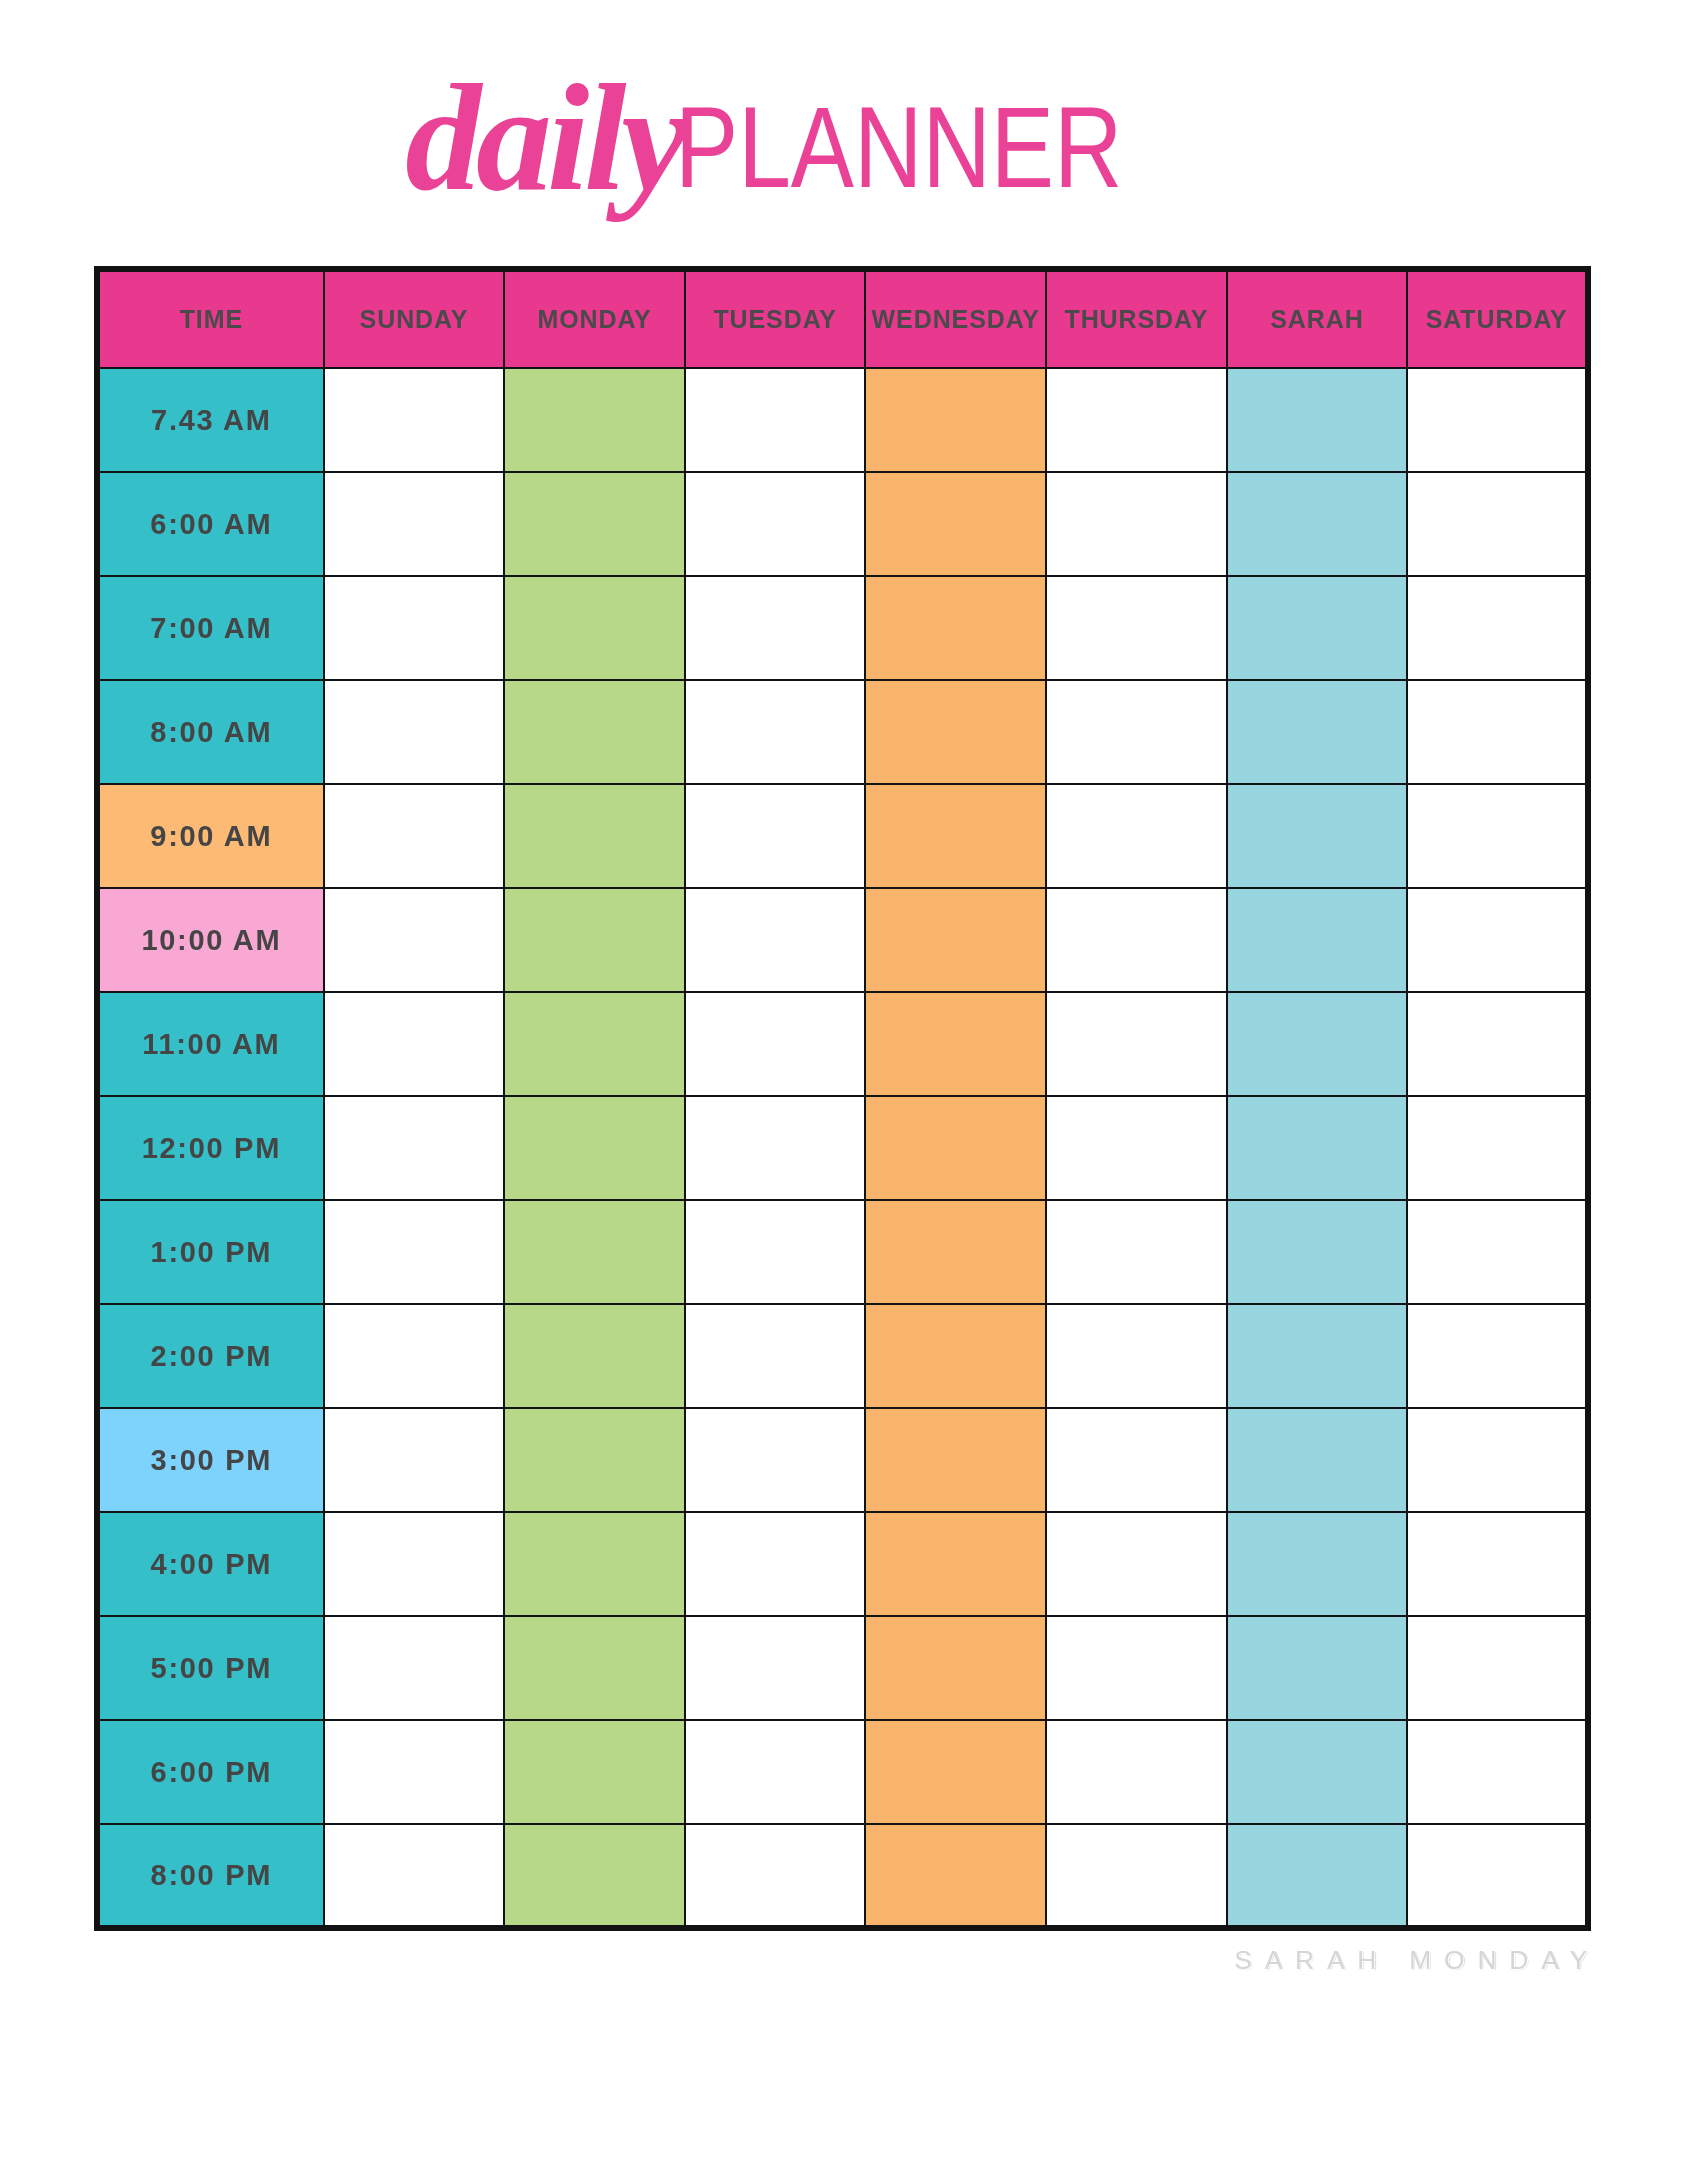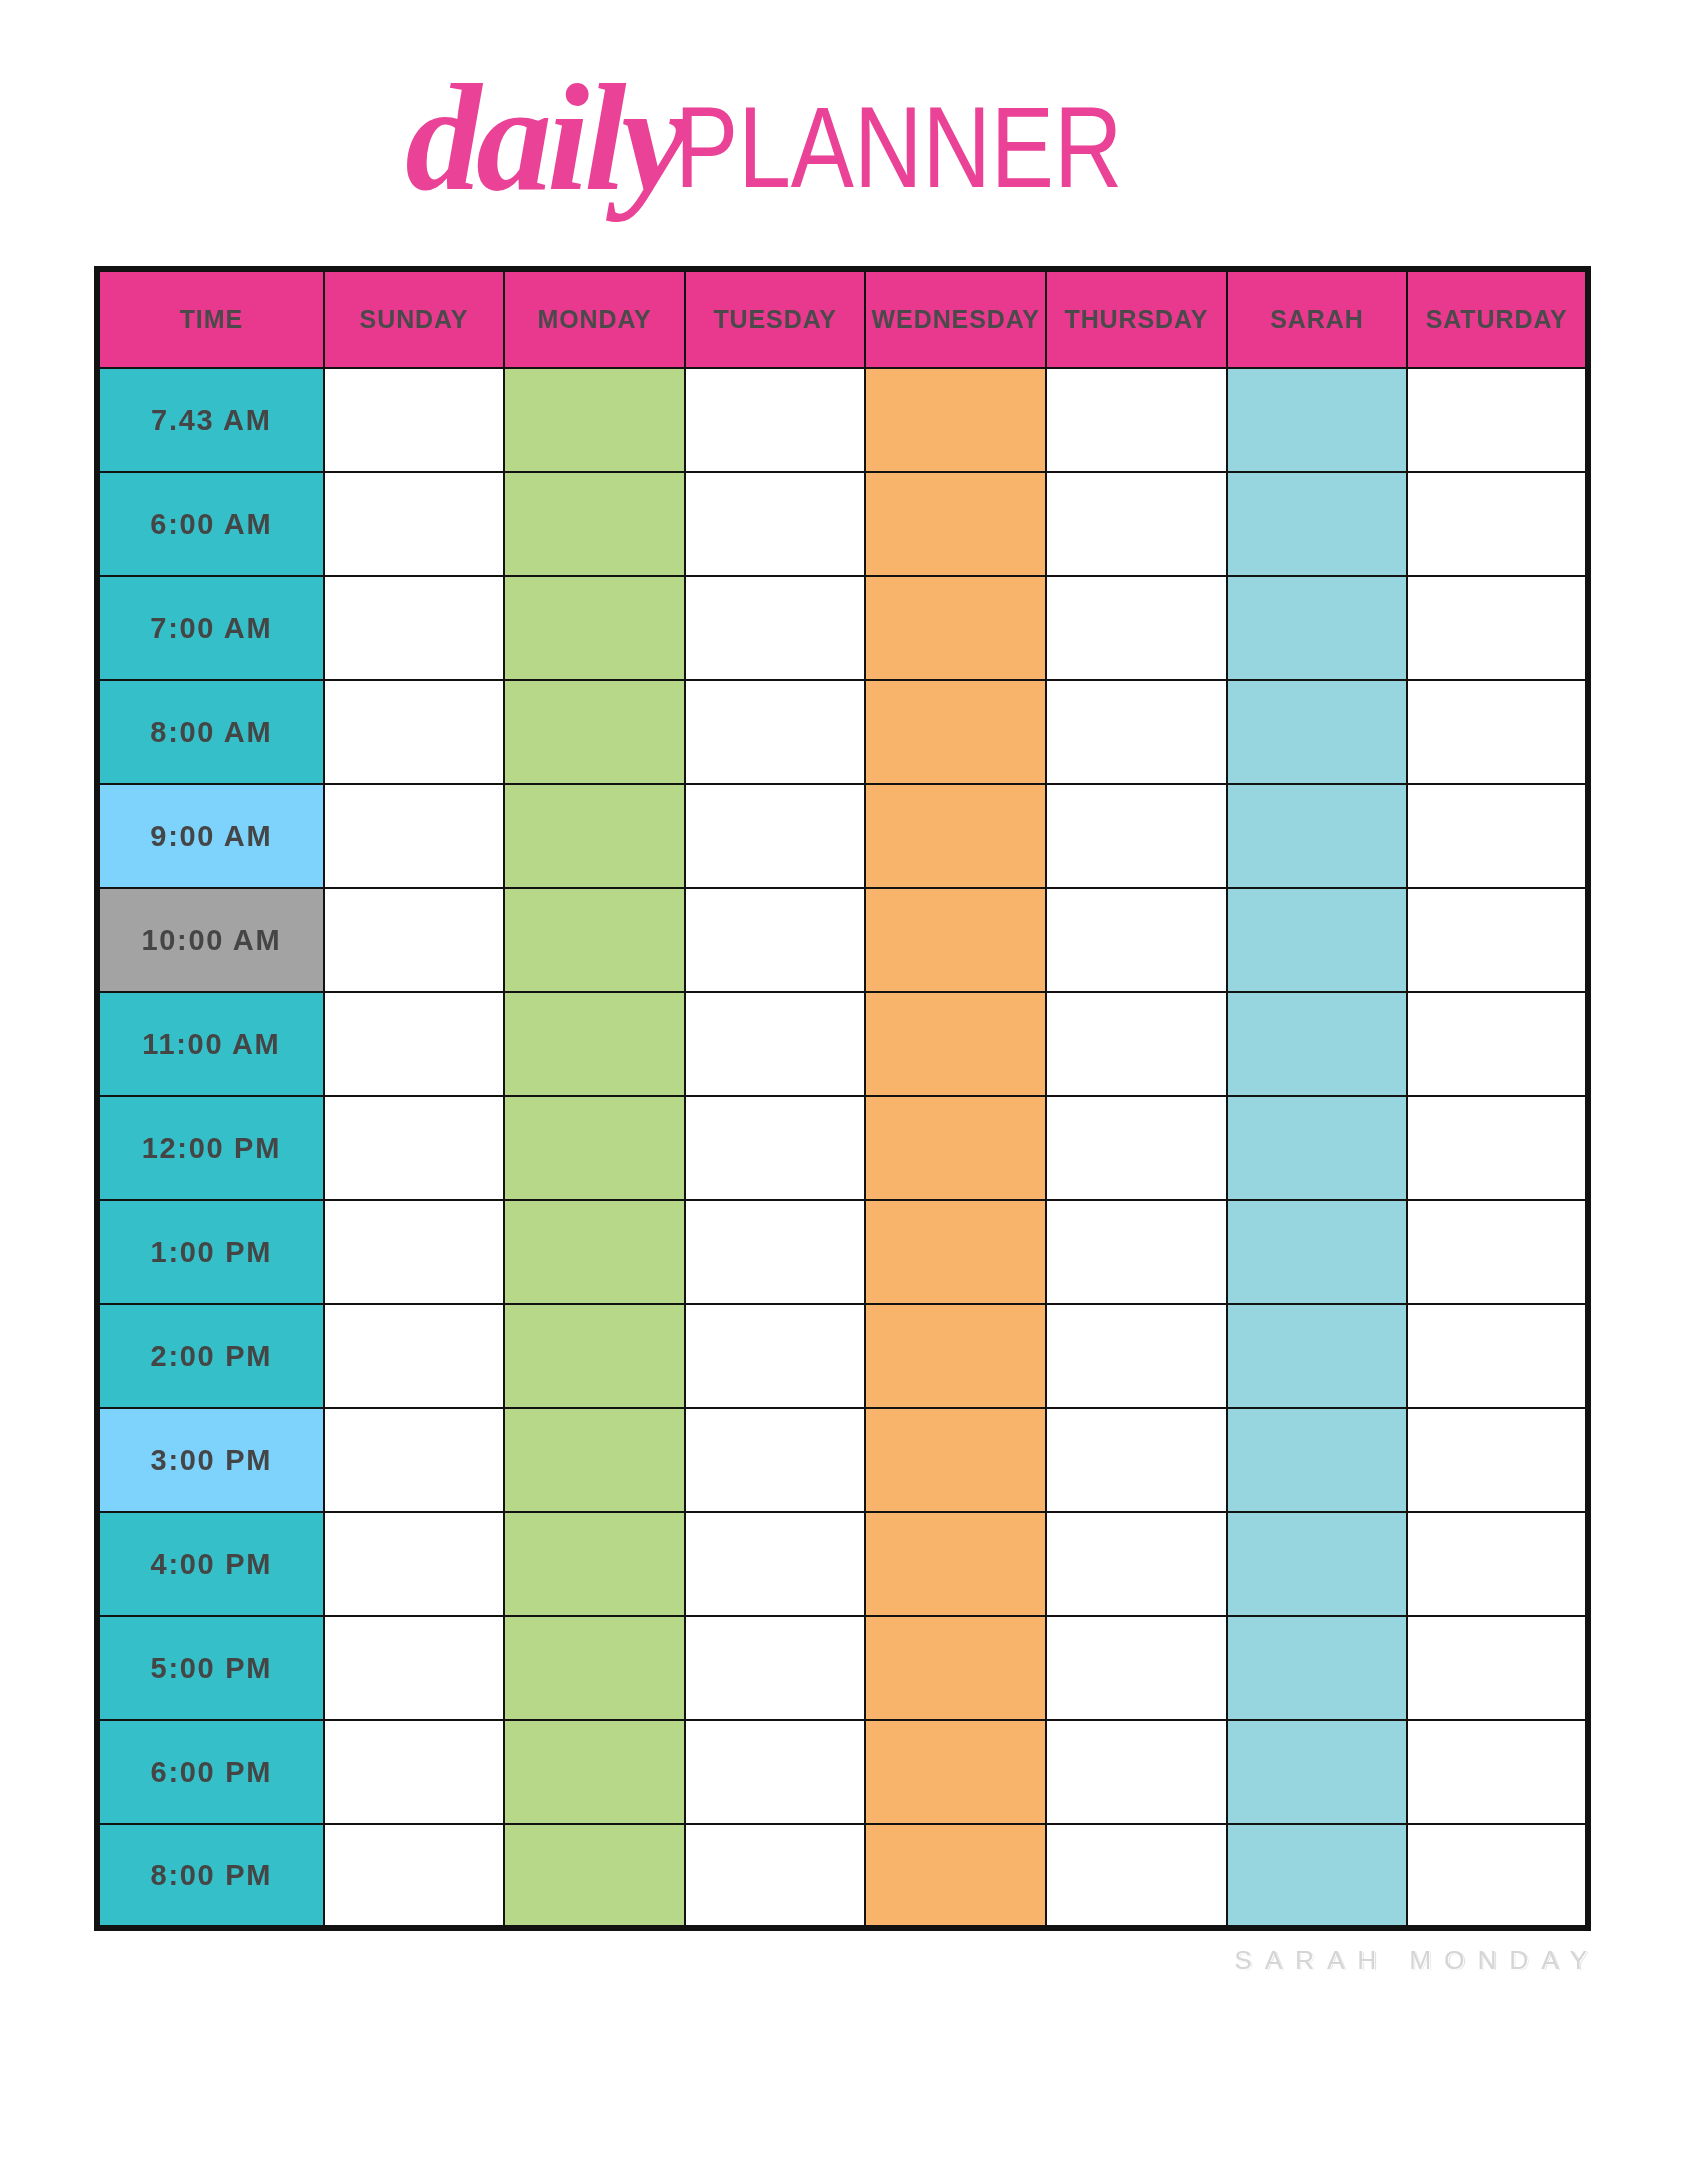--- a/index.html
+++ b/index.html
@@ -159,31 +159,31 @@
           <td class="time" style="background: rgb(53, 191, 201);">8:00 AM</td>
           <td style="background: rgb(255, 255, 255);"></td>
           <td style="background: rgb(184, 216, 137);"></td>
           <td style="background: rgb(255, 255, 255);"></td>
           <td style="background: rgb(249, 180, 107);"></td>
           <td style="background: rgb(255, 255, 255);"></td>
           <td style="background: rgb(151, 214, 223);"></td>
           <td style="background: rgb(255, 255, 255);"></td>
         </tr>
         <tr>
-          <td class="time" style="background: #7dd3fc;">9:00 AM</td>
-          <td style="background: rgb(255, 255, 255);"></td>
-          <td style="background: rgb(184, 216, 137);"></td>
-          <td style="background: rgb(255, 255, 255);"></td>
-          <td style="background: rgb(249, 180, 107);"></td>
-          <td style="background: rgb(255, 255, 255);"></td>
-          <td style="background: rgb(151, 214, 223);"></td>
-          <td style="background: rgb(255, 255, 255);"></td>
-        </tr>
-        <tr>
-          <td class="time" style="background: #a3a3a3;">10:00 AM</td>
+          <td class="time" style="background: #fdba74;">9:00 AM</td>
+          <td style="background: rgb(255, 255, 255);"></td>
+          <td style="background: rgb(184, 216, 137);"></td>
+          <td style="background: rgb(255, 255, 255);"></td>
+          <td style="background: rgb(249, 180, 107);"></td>
+          <td style="background: rgb(255, 255, 255);"></td>
+          <td style="background: rgb(151, 214, 223);"></td>
+          <td style="background: rgb(255, 255, 255);"></td>
+        </tr>
+        <tr>
+          <td class="time" style="background: #f9a8d4;">10:00 AM</td>
           <td style="background: rgb(255, 255, 255);"></td>
           <td style="background: rgb(184, 216, 137);"></td>
           <td style="background: rgb(255, 255, 255);"></td>
           <td style="background: rgb(249, 180, 107);"></td>
           <td style="background: rgb(255, 255, 255);"></td>
           <td style="background: rgb(151, 214, 223);"></td>
           <td style="background: rgb(255, 255, 255);"></td>
         </tr>
         <tr>
           <td class="time" style="background: rgb(53, 191, 201);">11:00 AM</td>

